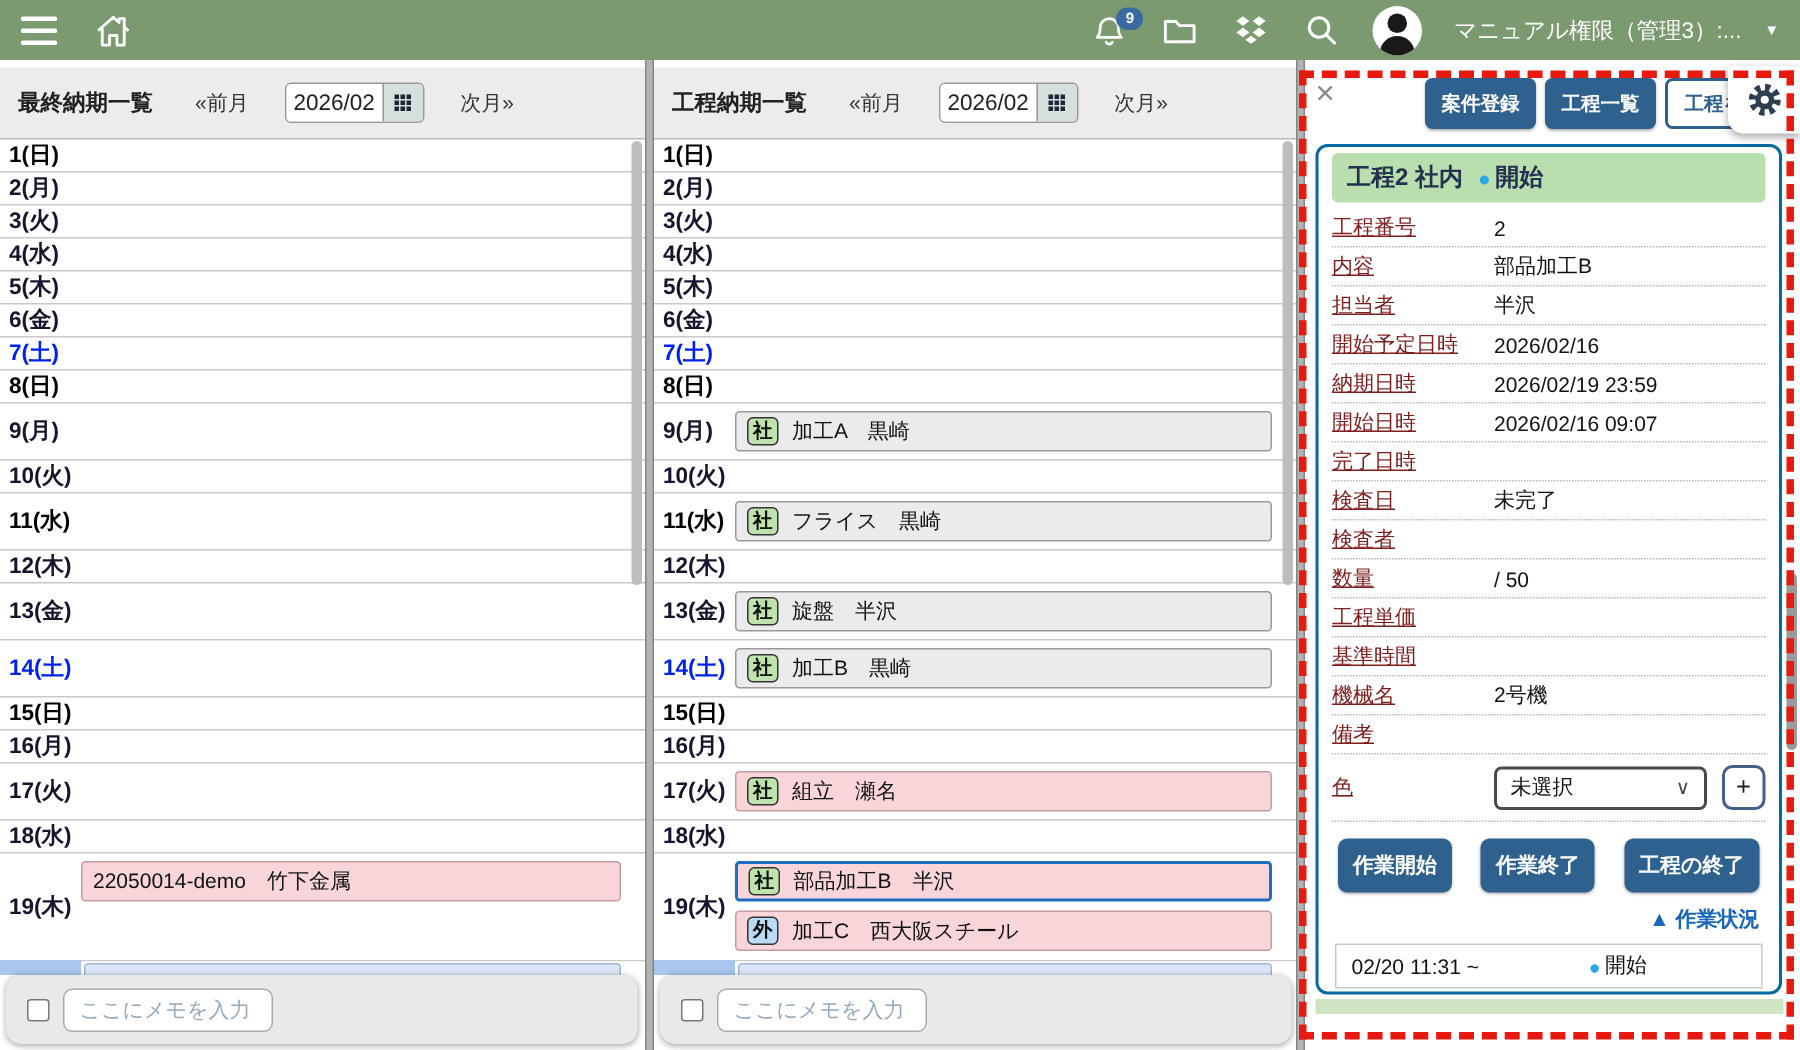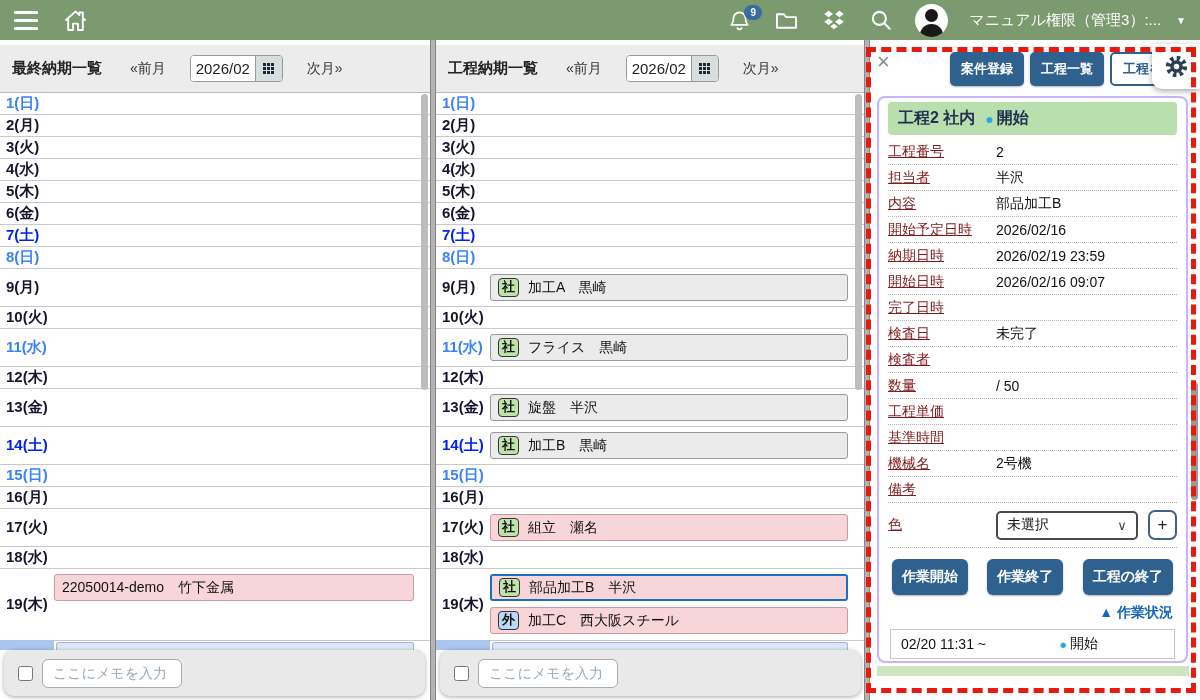--- a/index.html
+++ b/index.html
@@ -33,21 +33,21 @@
   .grid-icon{width:3px;height:3px;background:#1d2733;margin:0 8px 8px 0;
     box-shadow:4px 0 0 #1d2733,8px 0 0 #1d2733,0 4px 0 #1d2733,4px 4px 0 #1d2733,8px 4px 0 #1d2733,0 8px 0 #1d2733,4px 8px 0 #1d2733,8px 8px 0 #1d2733;}
 
   
   .day-list{position:absolute;top:92px;height:548px;overflow:hidden;background:#fff;border-top:1px solid #bbb;}
   #left-list{left:0;width:430px;}
   #mid-list{left:436px;width:428px;}
   .day-row{display:flex;border-bottom:1px solid #c9c9c9;box-sizing:border-box;}
   .h0{height:22px;}.h1{height:38px;}.h2{height:72px;}
   .day-label{width:52px;padding-left:6px;font-weight:bold;font-size:15px;color:#15152e;align-self:center;box-sizing:border-box;white-space:nowrap;}
-  .day-label.red{color:#3b82f6;}
+  .day-label.red{color:#000000;}
   .day-label.blue{color:#0022ee;}
   .entries{flex:1;display:flex;flex-direction:column;gap:6px;padding:5px 16px 0 2px;box-sizing:border-box;}
   .entry{height:27px;min-height:27px;display:flex;align-items:center;padding:0 7px;border:1px solid #999;border-radius:3px;background:#ebebeb;font-size:14px;color:#111;box-sizing:border-box;cursor:pointer;}
   .entry.pink{background:#f8d5d8;border-color:#c79ba0;}
   .entry.selected{border:2px solid #1b6ec2;}
   .badge{font-weight:bold;font-size:13px;padding:1px 3px;border:1px solid #333;border-radius:4px;margin-right:9px;line-height:1.15;}
   .badge.in{background:#c0e3ae;}
   .badge.out{background:#badaf5;}
 
   .partial-row{position:absolute;top:640px;height:10px;display:flex;overflow:hidden;}
@@ -75,21 +75,21 @@
 
   
   .close-x{position:absolute;left:877px;top:51px;font-size:22px;color:#888;cursor:pointer;line-height:1;}
   .top-btns{position:absolute;left:950px;top:52px;display:flex;gap:6px;align-items:flex-start;}
   .solid-btn{background:#2f618e;color:#fff;font-weight:bold;font-size:13px;border:none;border-radius:5px;padding:8px 11px;font-family:inherit;cursor:pointer;box-shadow:0 1px 2px rgba(0,0,0,.3);white-space:nowrap;}
   .outline-btn{background:#fff;color:#2f618e;font-weight:bold;font-size:13px;border:2px solid #2f618e;border-radius:5px;padding:6px 11px;font-family:inherit;cursor:pointer;white-space:nowrap;}
   .gear-card{position:absolute;left:1152px;top:44px;width:48px;height:45px;background:#fff;border-radius:0 0 0 10px;box-shadow:0 2px 6px rgba(0,0,0,.35);display:flex;align-items:center;justify-content:center;z-index:5;cursor:pointer;}
 
   .red-dash{position:absolute;left:866px;top:47px;width:330px;height:646px;border:5px dashed #e8190f;box-sizing:border-box;z-index:9;pointer-events:none;}
 
-  .detail-card{position:absolute;left:877px;top:96px;width:311px;height:567px;border:2px solid #c4b5fd;border-radius:8px;background:#fff;box-sizing:border-box;padding:4px 9px;}
+  .detail-card{position:absolute;left:877px;top:96px;width:311px;height:567px;border:2px solid #0369a1;border-radius:8px;background:#fff;box-sizing:border-box;padding:4px 9px;}
   .detail-header{background:#b8dfad;border-radius:4px;height:33px;display:flex;align-items:center;padding:0 10px;font-weight:bold;font-size:16px;color:#23304f;margin-bottom:4px;}
   .status-dot{color:#29a7e8;margin:0 3px 0 10px;font-size:14px;}
   .field-row{display:flex;align-items:center;height:25px;border-bottom:1px dotted #b5b5b5;font-size:14px;}
   .flabel{width:108px;color:#7f1d1d;flex:none;text-decoration:underline;}
   .fvalue{color:#111;white-space:nowrap;}
   .color-row{display:flex;align-items:center;height:44px;border-bottom:1px dotted #b5b5b5;font-size:14px;}
   .color-select{width:148px;height:29px;border:2px solid #4a4a4a;border-radius:5px;display:flex;align-items:center;justify-content:space-between;padding:0 9px;box-sizing:border-box;cursor:pointer;background:#fff;color:#111;}
   .chev{color:#444;font-size:13px;}
   .plus-btn{width:30px;height:30px;border:2px solid #44608a;border-radius:7px;background:#fff;font-size:17px;color:#222;margin-left:10px;display:flex;align-items:center;justify-content:center;font-family:inherit;cursor:pointer;box-sizing:border-box;}
   .action-row{margin-top:11px;display:flex;justify-content:space-between;padding:0 4px;}
@@ -423,26 +423,26 @@
       <span>工程2 社内</span>
       <span class="status-dot">●</span>
       <span>開始</span>
     </div>
     <div class="fields" id="fields">
         <div class="field-row">
           <span class="flabel">工程番号</span>
           <span class="fvalue">2</span>
         </div>
         <div class="field-row">
+          <span class="flabel">内容</span>
+          <span class="fvalue">部品加工B</span>
+        </div>
+        <div class="field-row">
           <span class="flabel">担当者</span>
           <span class="fvalue">半沢</span>
-        </div>
-        <div class="field-row">
-          <span class="flabel">内容</span>
-          <span class="fvalue">部品加工B</span>
         </div>
         <div class="field-row">
           <span class="flabel">開始予定日時</span>
           <span class="fvalue">2026/02/16</span>
         </div>
         <div class="field-row">
           <span class="flabel">納期日時</span>
           <span class="fvalue">2026/02/19 23:59</span>
         </div>
         <div class="field-row">

